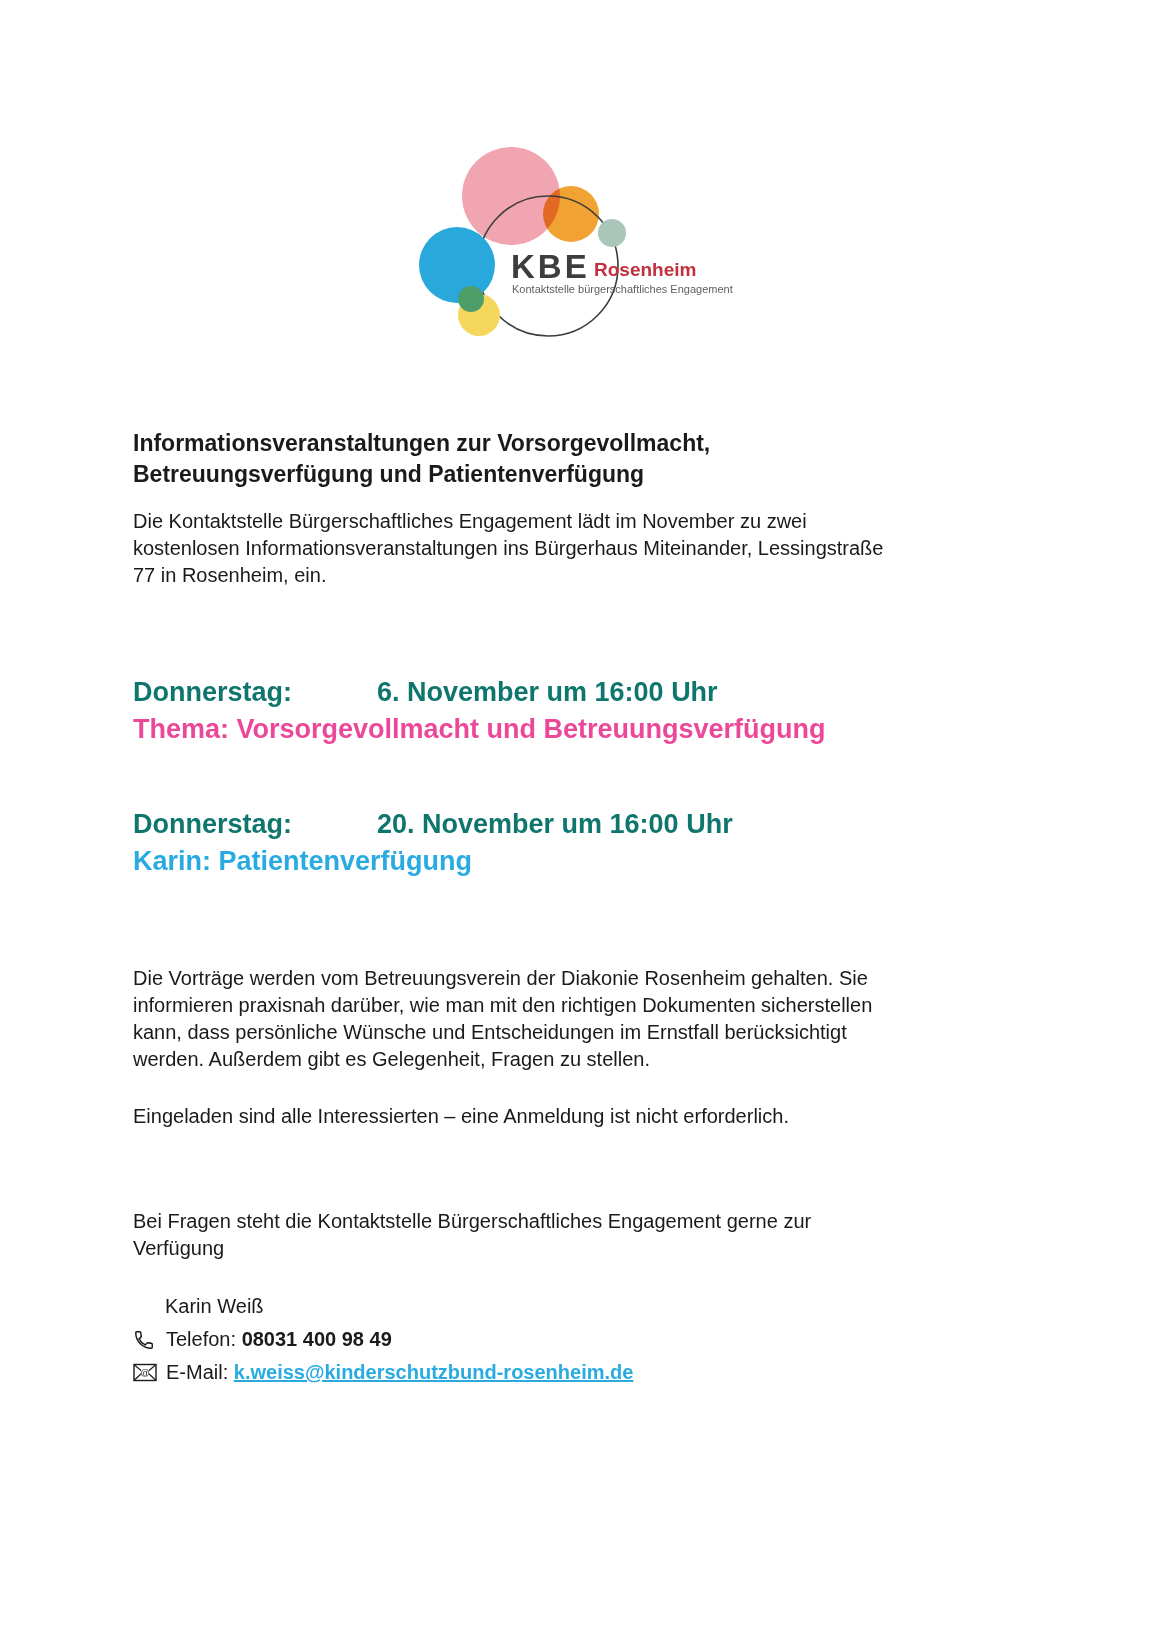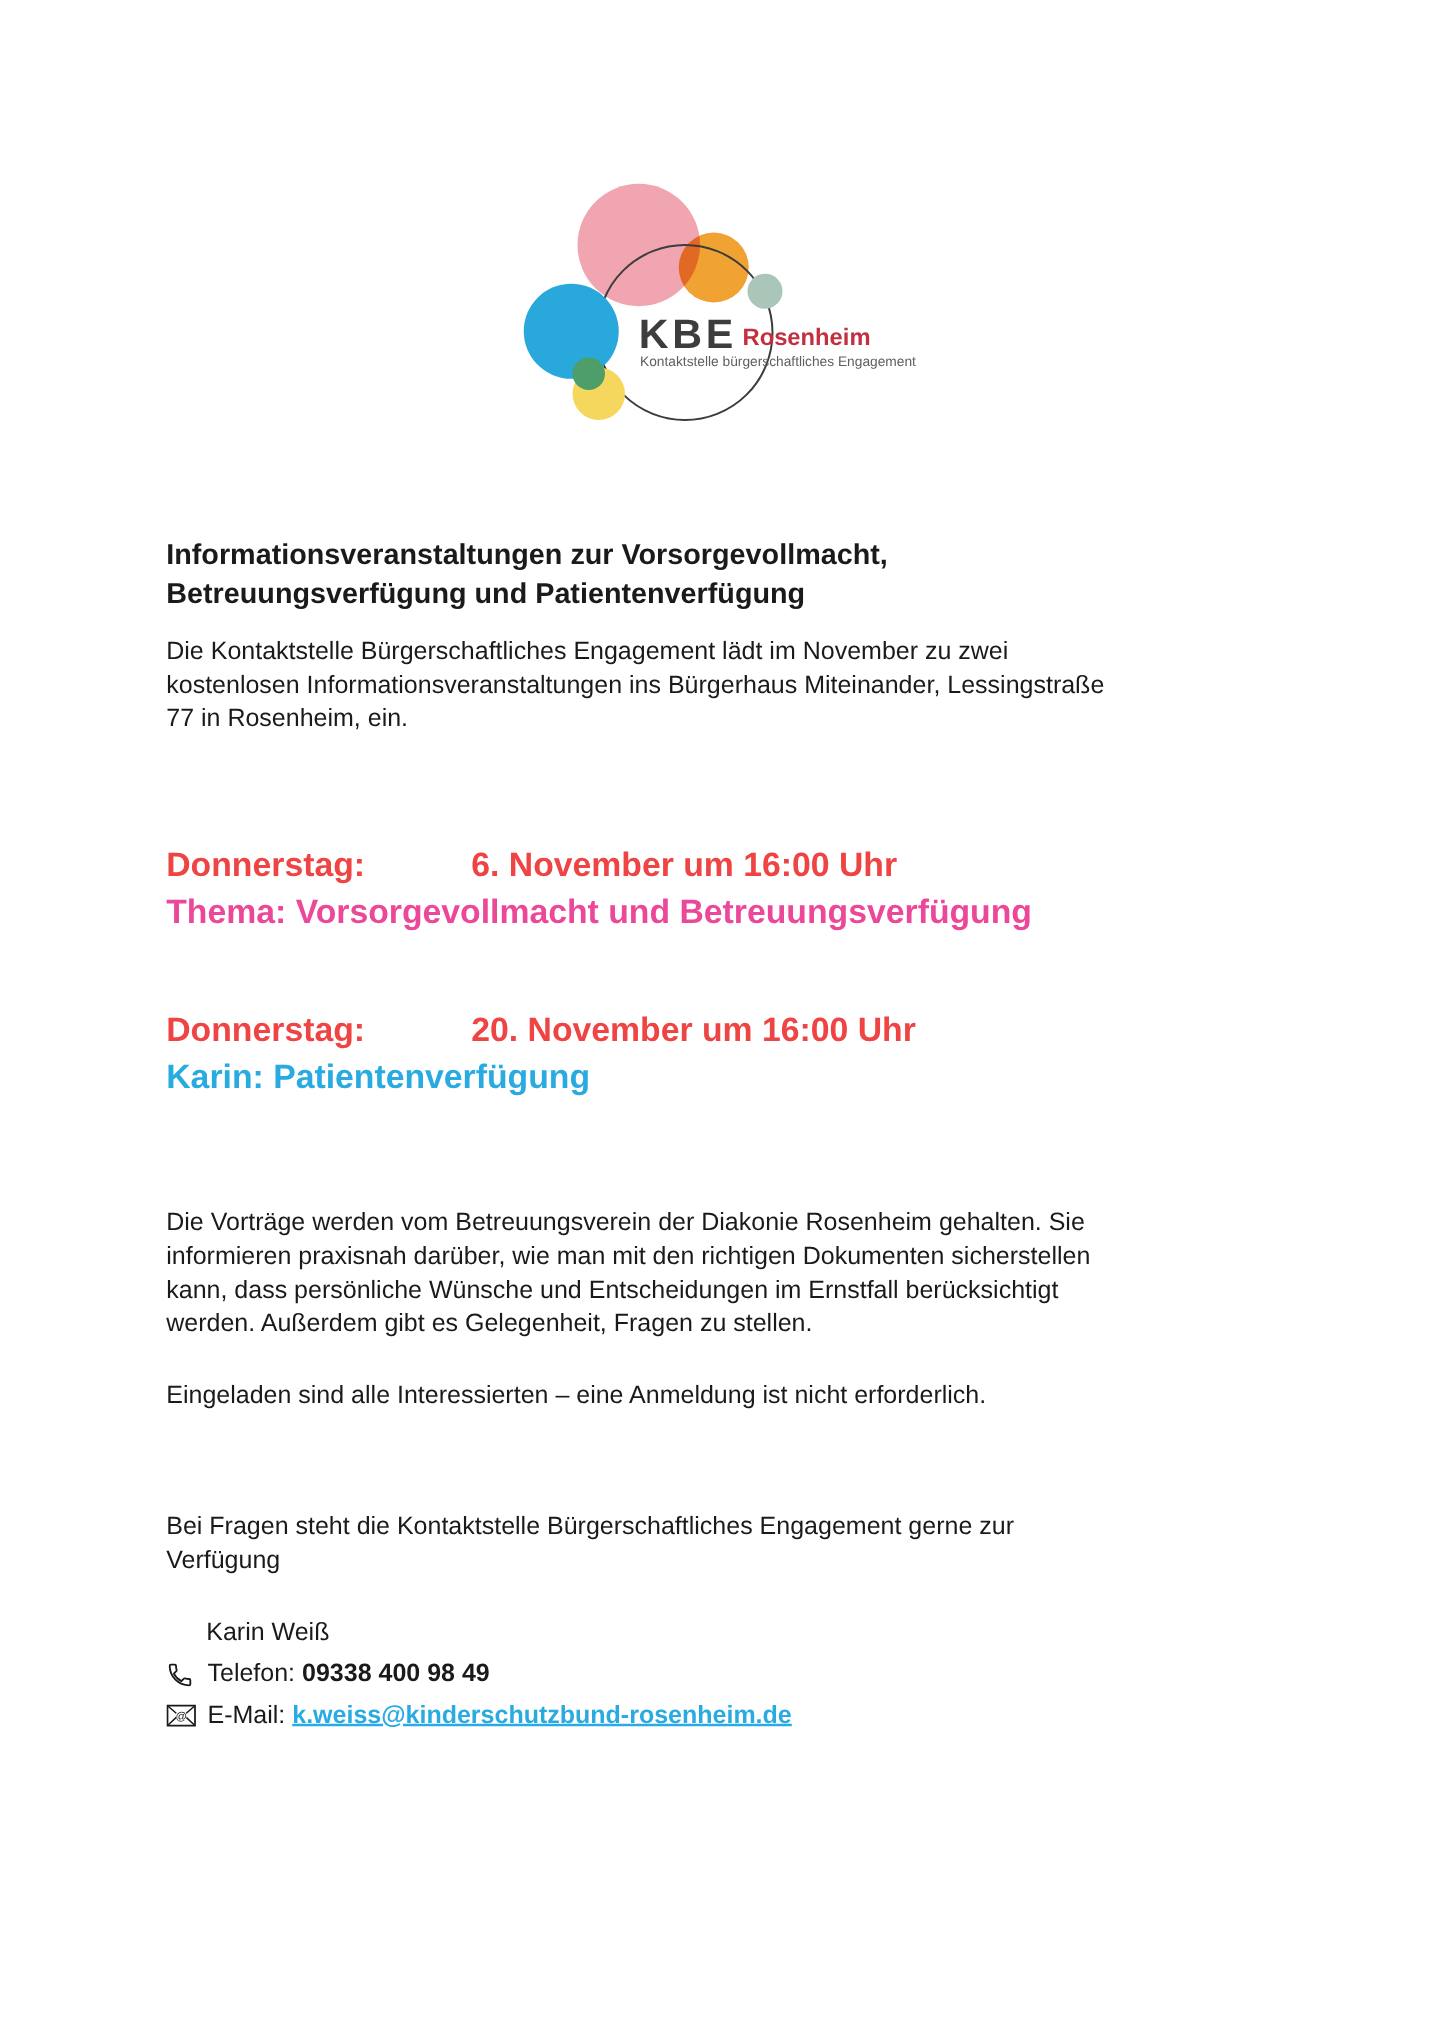--- a/index.html
+++ b/index.html
@@ -20,21 +20,21 @@
   }
   .bodytext { position:absolute; left:133px; font-size:20px; line-height:27px; }
   .bodytext div { white-space:nowrap; }
   .intro { top:508px; }
   .talks { top:965px; }
   .invitation { top:1103px; }
   .questions { top:1208px; }
   .event { position:absolute; left:133px; white-space:nowrap; }
   .event-1 { top:674px; }
   .event-2 { top:806px; }
-  .event-row { font-size:27px; font-weight:bold; line-height:37px; color:#ef4444; }
+  .event-row { font-size:27px; font-weight:bold; line-height:37px; color:#0f766e; }
   .event-label { display:inline-block; width:244px; }
   .event-theme { font-size:27px; font-weight:bold; line-height:37px; }
   .contact { position:absolute; left:133px; top:1290px; font-size:20px; line-height:33px; }
   .contact-row { display:flex; align-items:center; height:33px; white-space:nowrap; }
   .contact-name { padding-left:32px; }
   .icon-cell { display:inline-flex; width:26px; margin-right:7px; justify-content:flex-start; }
   .bold { font-weight:bold; }
   .email-link { font-weight:bold; text-decoration:underline; }
 </style>
 </head>
@@ -101,21 +101,21 @@
   <div class="contact">
     <div class="contact-row contact-name">
       <span>Karin Weiß</span>
     </div>
     <div class="contact-row">
       <span class="icon-cell">
         <svg width="22" height="22" viewBox="0 0 24 24">
           <path d="M6.62 10.79a15.05 15.05 0 0 0 6.59 6.59l2.2-2.2a1 1 0 0 1 1.02-.24c1.12.37 2.33.57 3.57.57a1 1 0 0 1 1 1V20a1 1 0 0 1-1 1C10.61 21 3 13.39 3 4a1 1 0 0 1 1-1h3.5a1 1 0 0 1 1 1c0 1.24.2 2.45.57 3.57a1 1 0 0 1-.25 1.02l-2.2 2.2z" fill="none" stroke="#1a1a1a" stroke-width="1.6" stroke-linejoin="round"></path>
         </svg>
       </span>
-      <span>Telefon:</span>&nbsp;<span class="bold">09338 400 98 49</span>
+      <span>Telefon:</span>&nbsp;<span class="bold">08031 400 98 49</span>
     </div>
     <div class="contact-row">
       <span class="icon-cell">
         <svg width="24" height="20" viewBox="0 0 24 20">
           <rect x="1" y="1.5" width="22" height="16" fill="#ffffff" stroke="#1a1a1a" stroke-width="1.4"></rect>
           <path d="M1.5 2 L12 11 L22.5 2" fill="none" stroke="#1a1a1a" stroke-width="1.2"></path>
           <path d="M1.5 17 L9.5 9.5 M22.5 17 L14.5 9.5" fill="none" stroke="#1a1a1a" stroke-width="1.2"></path>
           <circle cx="12" cy="9.6" r="4.4" fill="#ffffff"></circle>
           <text x="12" y="12.8" font-size="9" text-anchor="middle" fill="#1a1a1a" font-family="Liberation Sans, sans-serif">@</text>
         </svg>

